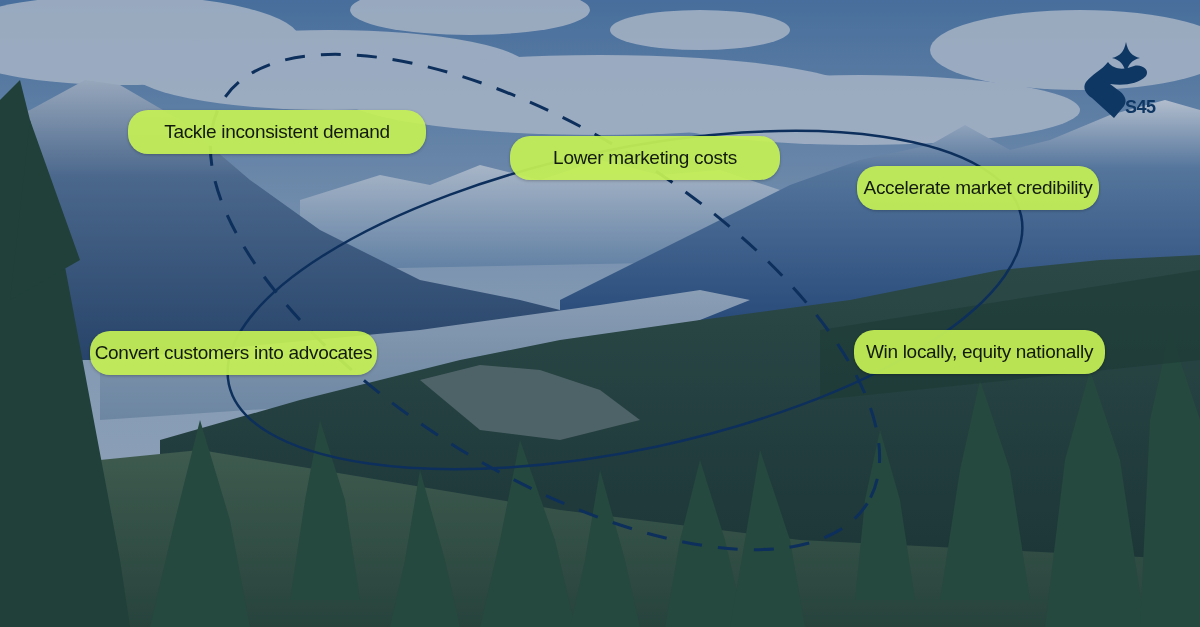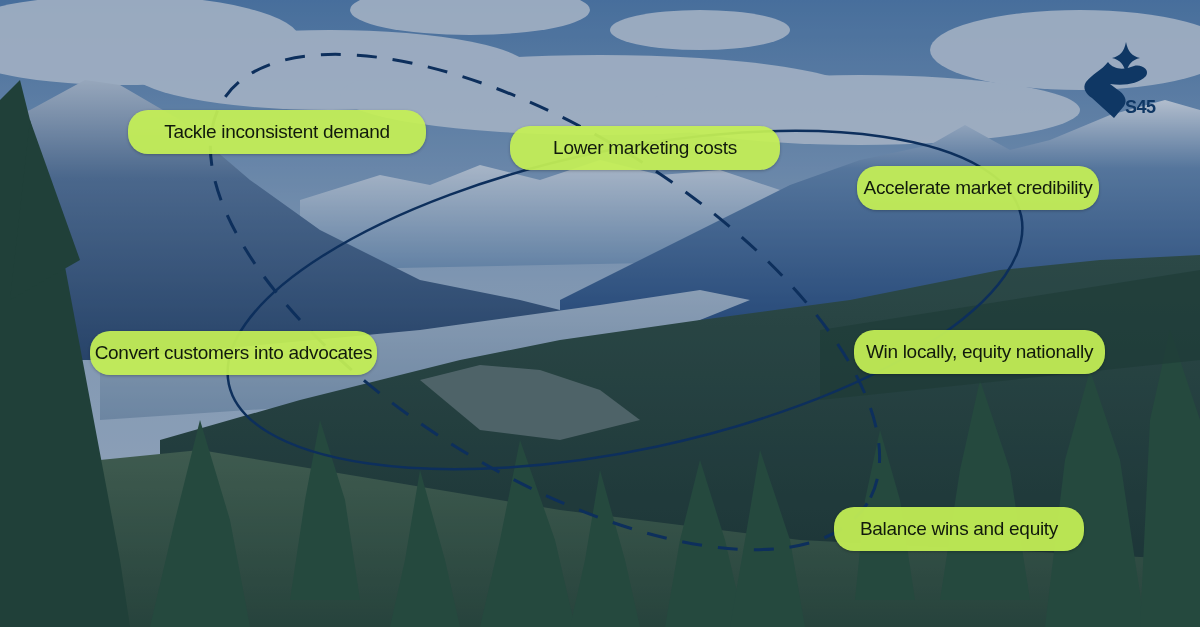--- a/index.html
+++ b/index.html
@@ -121,19 +121,18 @@
     <ellipse cx="625" cy="300" rx="405" ry="150" transform="rotate(-12 625 300)" fill="none" stroke="#0d2f5c" stroke-width="2.5"></ellipse>
   </svg>
 
   <svg class="logo" width="120" height="90" viewBox="0 0 120 90">
     <path d="M46 2 C48 12 52 16 60 18 C52 20 48 24 46 34 C44 24 40 20 32 18 C40 16 44 12 46 2 Z" fill="#0f3764"></path>
     <path d="M28 22 C22 30 12 34 6 42 C2 48 6 54 12 58 L34 78 L44 66 C48 60 44 54 38 50 L30 44 C44 46 58 44 66 36 C70 30 62 24 54 26 C44 30 34 30 28 22 Z" fill="#0f3764"></path>
   </svg>
   <div class="logo-text">S45</div>
 
   <div class="pill" style="left:128px; top:110px; width:298px;">Tackle inconsistent demand</div>
-  <div class="pill" style="left:510px; top:126px; width:270px;">Lower marketing costs</div>
+  <div class="pill" style="left:510px; top:136px; width:270px;">Lower marketing costs</div>
   <div class="pill" style="left:857px; top:166px; width:242px;">Accelerate market credibility</div>
   <div class="pill" style="left:90px; top:331px; width:287px;">Convert customers into advocates</div>
   <div class="pill" style="left:854px; top:330px; width:251px;">Win locally, equity nationally</div>
-  <div class="pill" style="left:834px; top:507px; width:250px;">Balance wins and equity</div>
 
 </div>
 
 </body></html>

